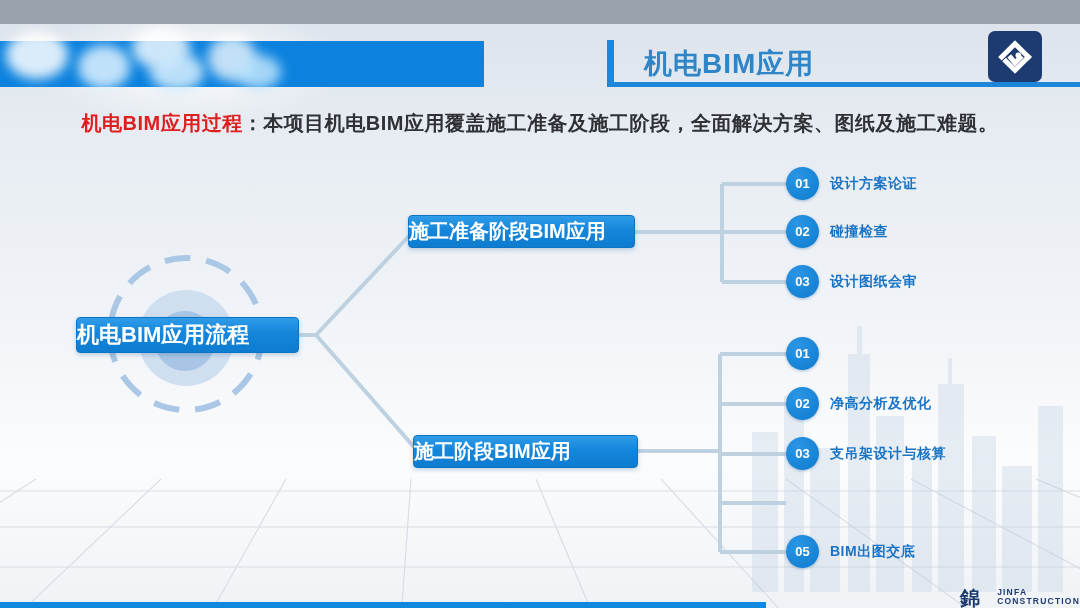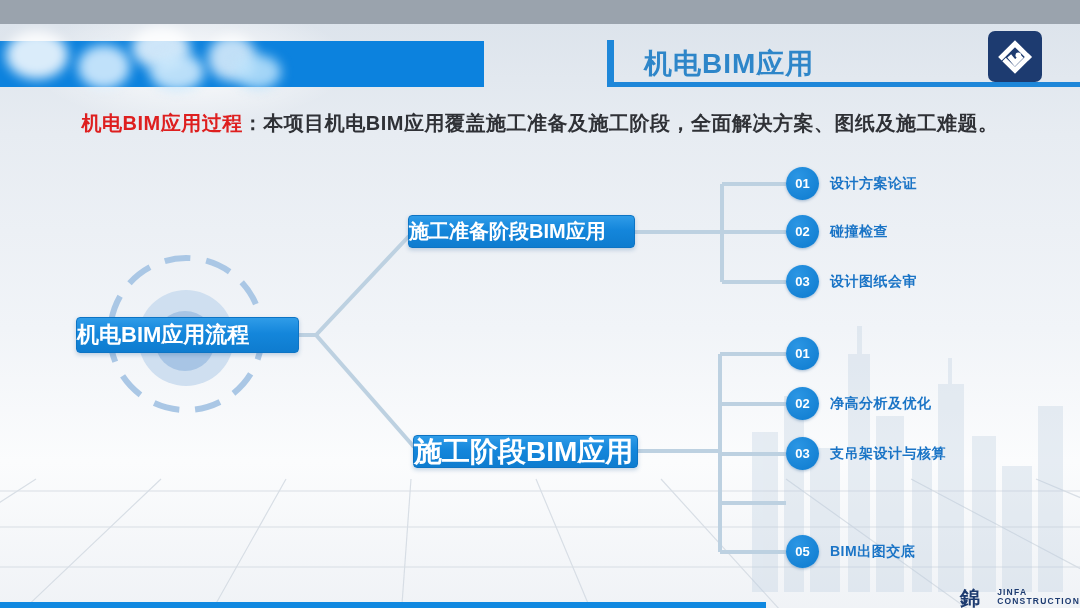--- a/index.html
+++ b/index.html
@@ -35,21 +35,21 @@
   
   .intro{position:absolute;left:0;top:86px;width:1080px;text-align:center;font-size:20px;z-index:3;letter-spacing:.5px;}
   .intro .lbl{color:#de1f1f;font-weight:bold;}
   .intro .txt{color:#2f3136;font-weight:bold;}
   
   .node{position:absolute;z-index:3;border-radius:4px;color:#fff;font-weight:bold;
     background:linear-gradient(180deg,#2f9ce8 0%,#1486db 45%,#0e7ccf 100%);
     border:1px solid #0d74c4;box-shadow:0 2px 4px rgba(30,90,150,.25);}
   .node.root{left:76px;top:293px;width:221px;height:34px;line-height:34px;font-size:22px;}
   .node.b1{left:408px;top:191px;width:225px;height:31px;line-height:31px;font-size:20px;}
-  .node.b2{left:413px;top:411px;width:223px;height:31px;line-height:31px;font-size:28px;}
+  .node.b2{left:413px;top:411px;width:223px;height:31px;line-height:31px;font-size:20px;}
   
   .item{position:absolute;left:786px;display:flex;align-items:center;gap:11px;z-index:3;}
   .item .badge{width:33px;height:33px;border-radius:50%;flex:0 0 33px;
     background:radial-gradient(circle at 35% 30%,#2b96e4,#0d7ace);
     color:#fff;font-size:13px;font-weight:bold;display:flex;align-items:center;justify-content:center;
     box-shadow:0 1px 3px rgba(20,80,140,.35);}
   .item .lab{color:#1a74c6;font-weight:bold;font-size:14px;white-space:nowrap;letter-spacing:.5px;}
   
   .bottom-bar{position:absolute;left:0;top:578px;width:766px;height:13px;background:#1088e0;z-index:3;}
   .footer-logo{position:absolute;left:924px;top:564px;display:flex;align-items:center;gap:8px;z-index:3;}

